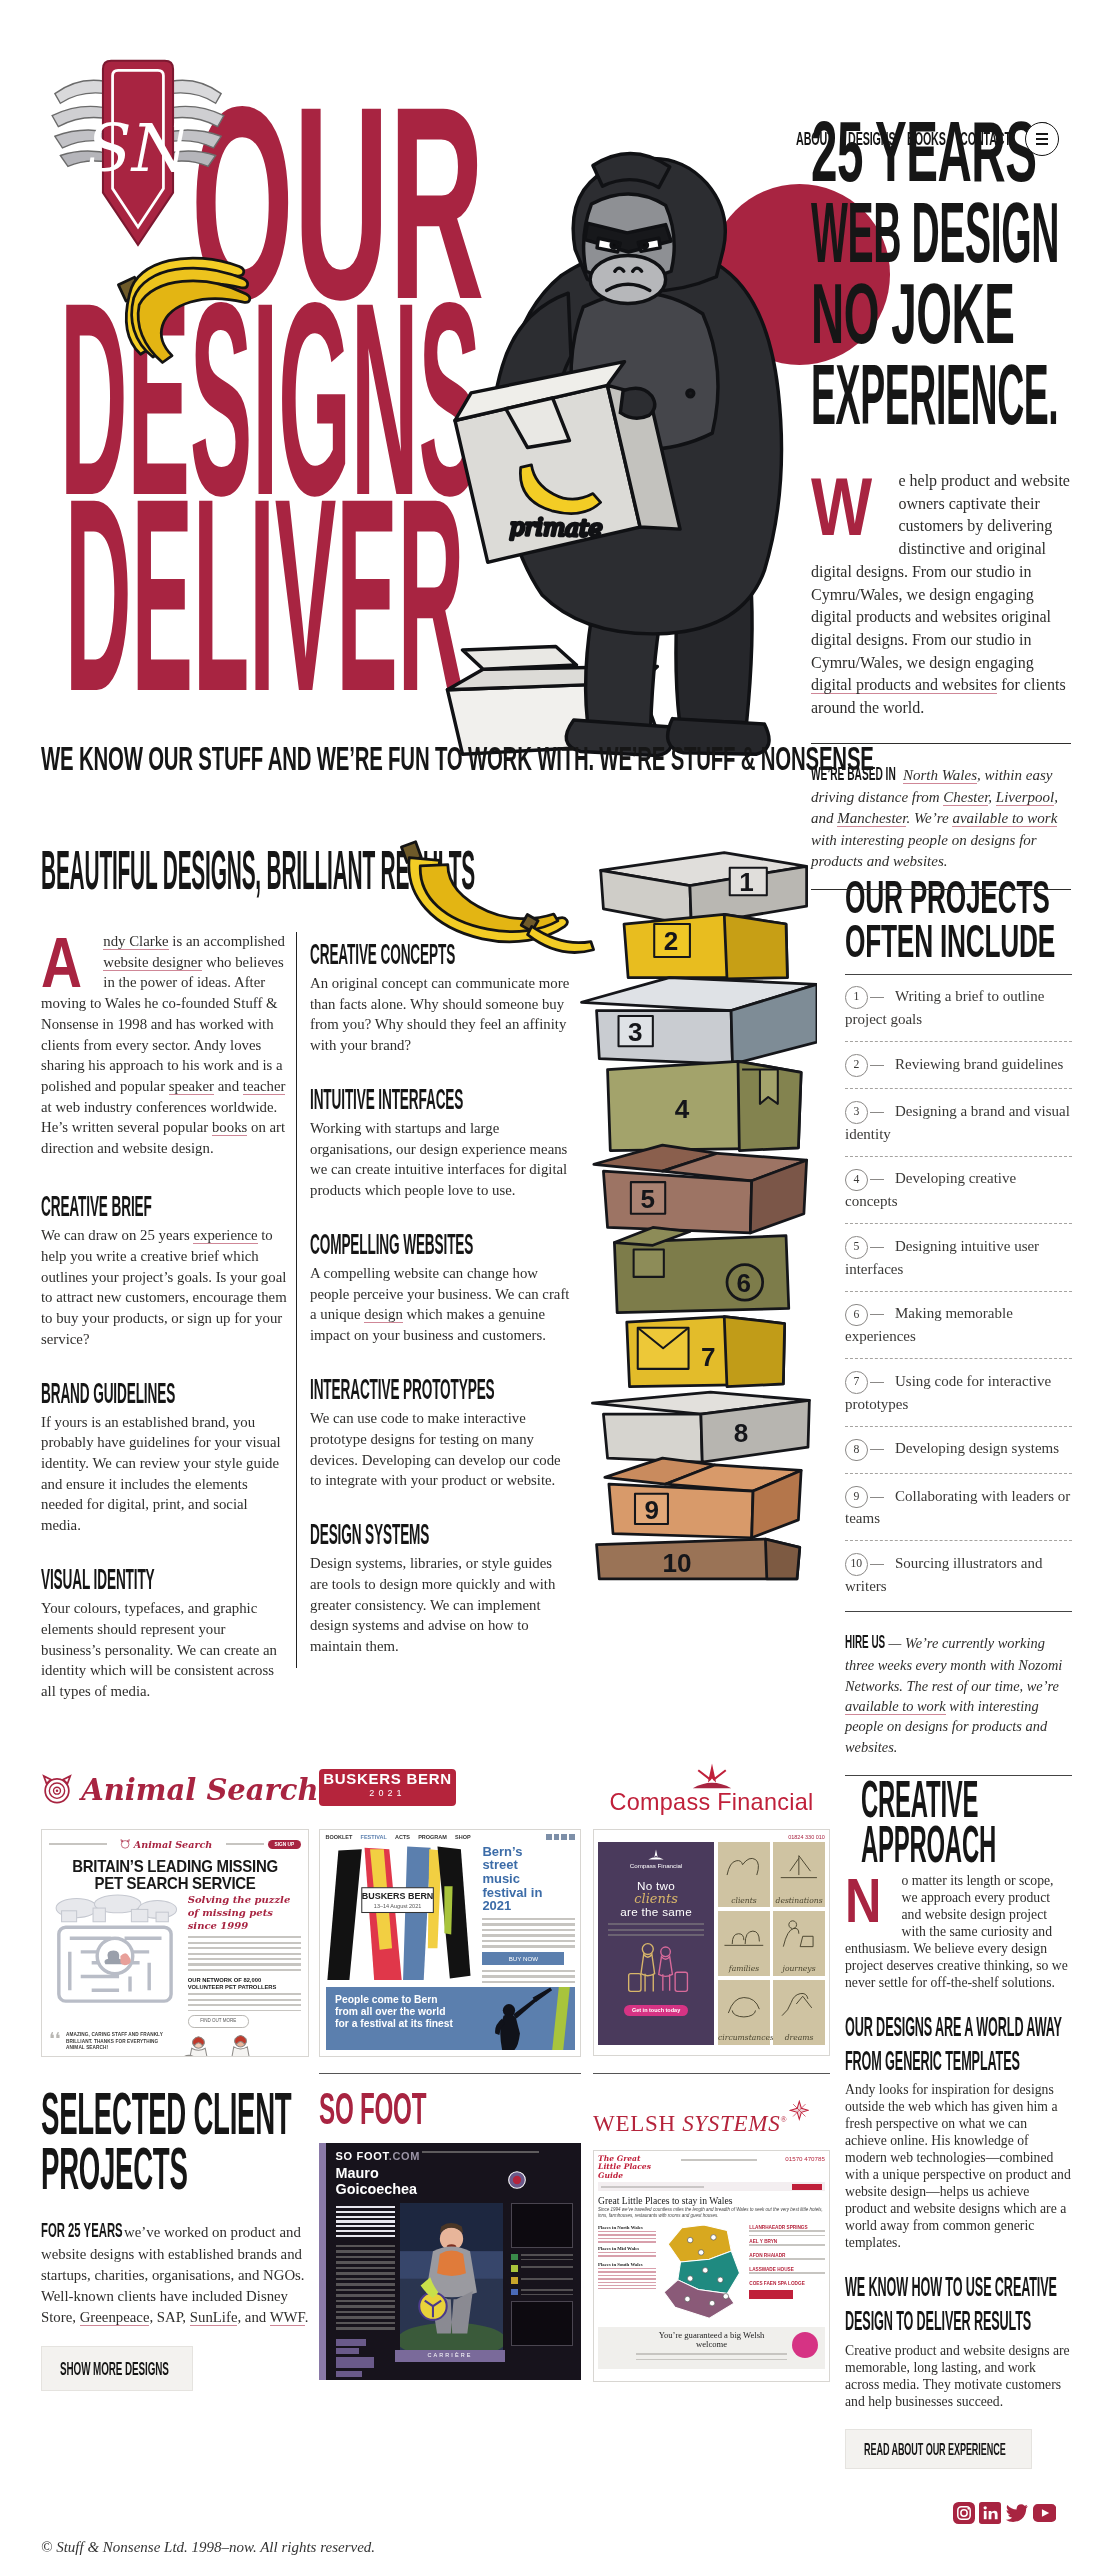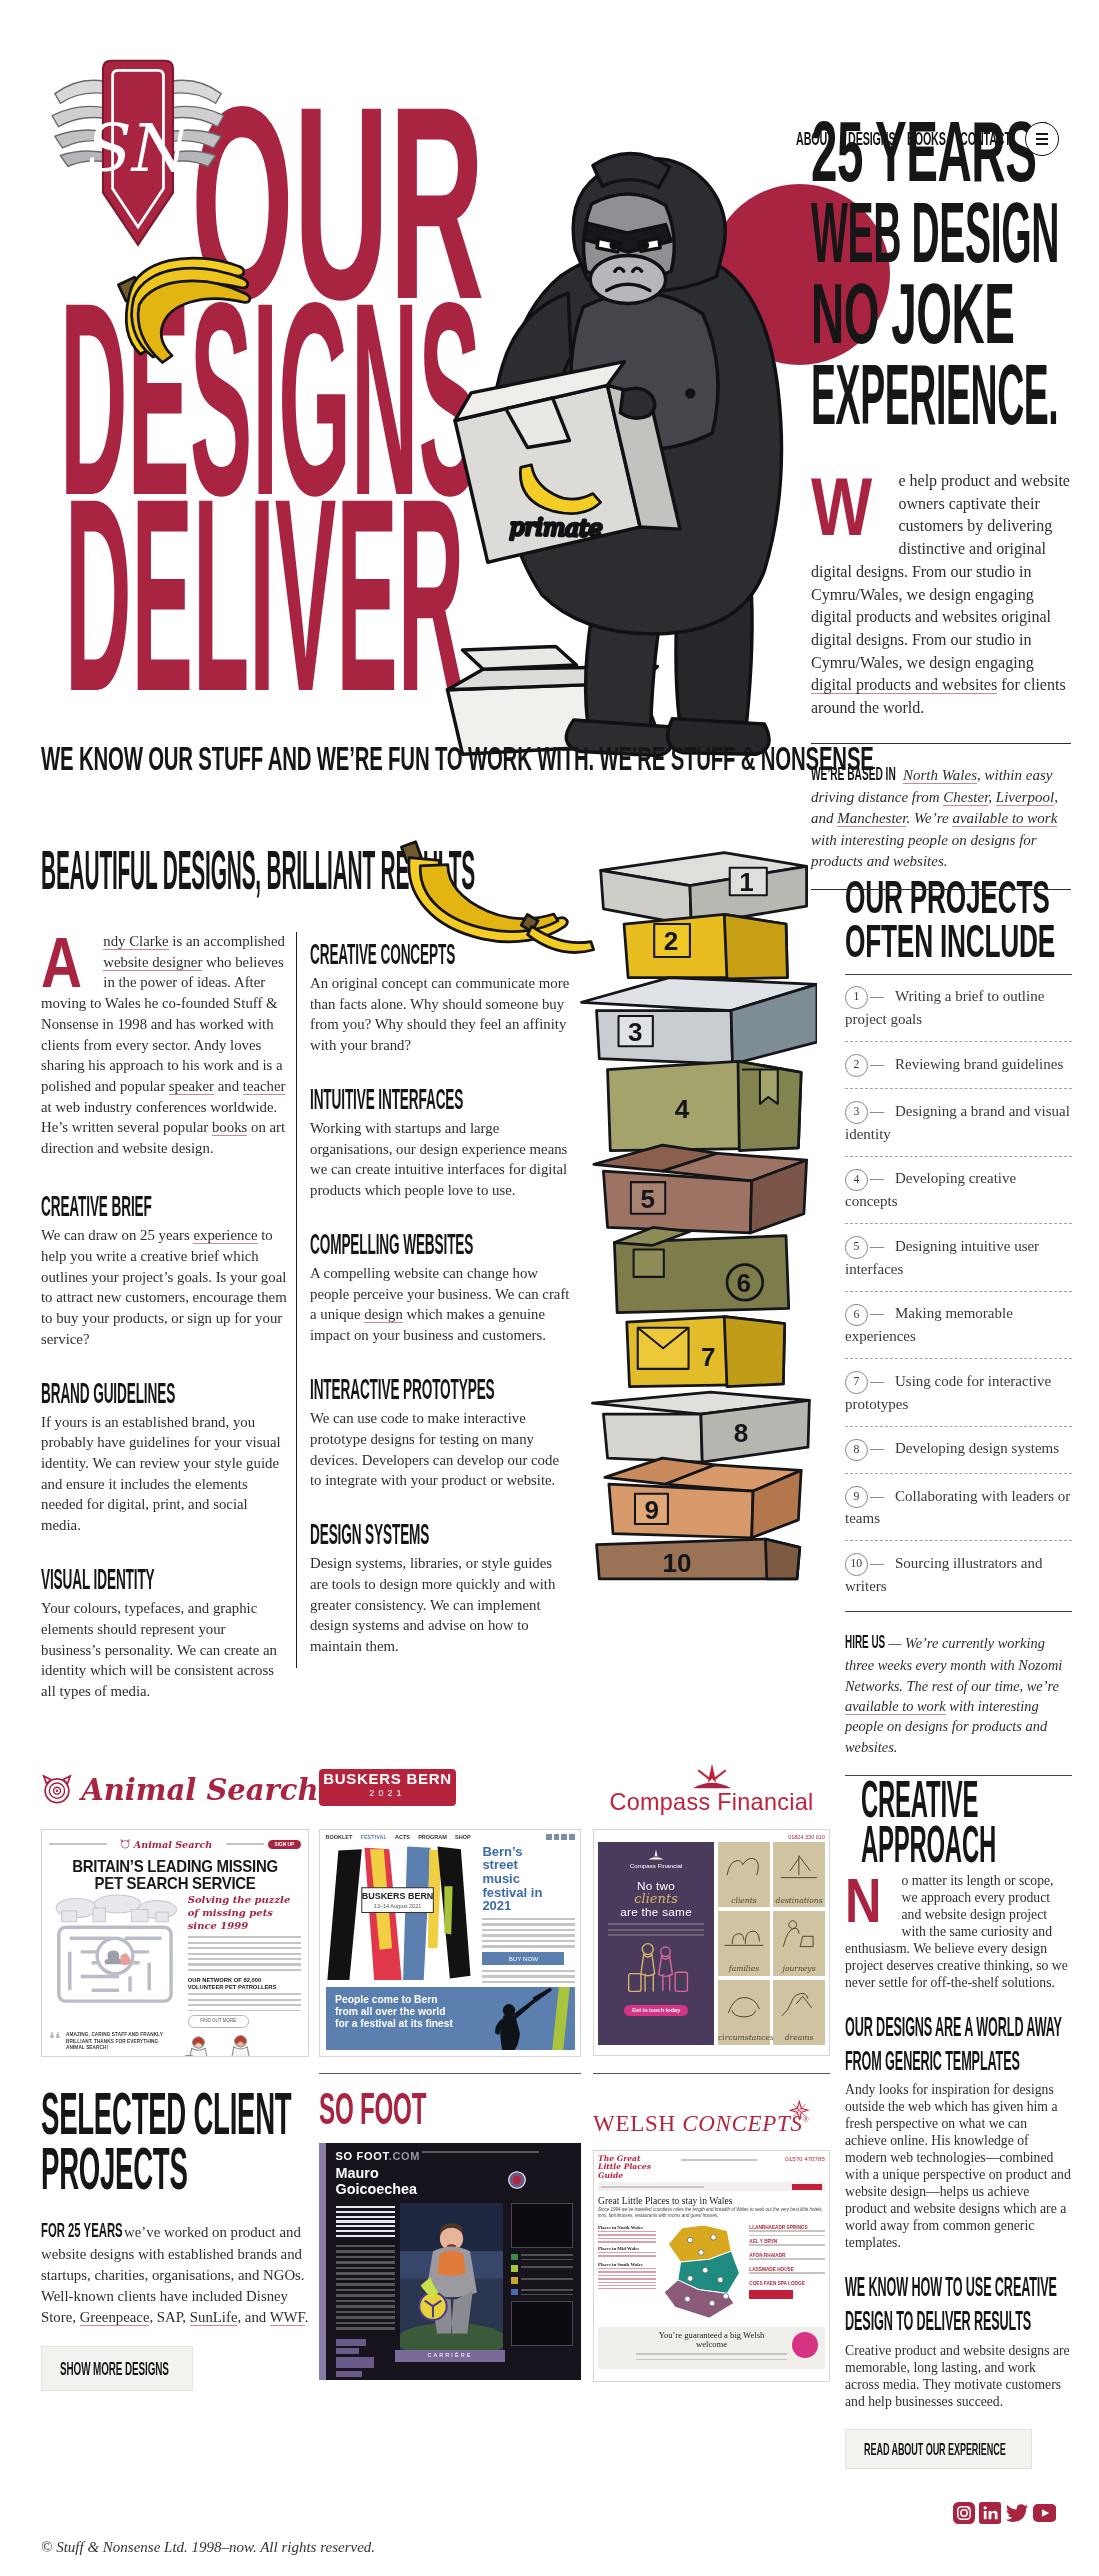--- a/index.html
+++ b/index.html
@@ -303,21 +303,21 @@
     </div>
 
     <div class="col col2">
       <span class="subh"><span class="cx">CREATIVE CONCEPTS</span></span>
       <p><span>An original concept can communicate more than facts alone. Why should someone buy from you? Why should they feel an affinity with your brand?</span></p>
       <span class="subh"><span class="cx">INTUITIVE INTERFACES</span></span>
       <p><span>Working with startups and large organisations, our design experience means we can create intuitive interfaces for digital products which people love to use.</span></p>
       <span class="subh"><span class="cx">COMPELLING WEBSITES</span></span>
       <p><span>A compelling website can change how people perceive your business. We can craft a unique </span><span class="lnk">design</span><span> which makes a genuine impact on your business and customers.</span></p>
       <span class="subh"><span class="cx">INTERACTIVE PROTOTYPES</span></span>
-      <p><span>We can use code to make interactive prototype designs for testing on many devices. Developers can develop our code to integrate with your product or website.</span></p>
+      <p><span>We can use code to make interactive prototype designs for testing on many devices. Developing can develop our code to integrate with your product or website.</span></p>
       <span class="subh"><span class="cx">DESIGN SYSTEMS</span></span>
       <p><span>Design systems, libraries, or style guides are tools to design more quickly and with greater consistency. We can implement design systems and advise on how to maintain them.</span></p>
     </div>
 
     <svg class="boxes" viewBox="0 0 345 1075">
       <g stroke="#15161a" stroke-width="4" stroke-linejoin="round" font-family="Liberation Sans, sans-serif" font-weight="bold" font-size="38" fill="#15161a">
 
         <polygon points="30,40 210,14 330,34 160,62" fill="#e0dedb"></polygon>
         <polygon points="30,40 160,62 162,120 34,96" fill="#cfcdc8"></polygon>
         <polygon points="160,62 330,34 330,92 162,120" fill="#b9b7b2"></polygon>
@@ -663,21 +663,21 @@
                 <span class="bars-d" style="flex:1;height:5.5px;opacity:.5;"></span>
               </span>
           </div>
           <div style="border:0.7px solid #4a4550;height:43px;background:#0d0a10;margin-top:5.5px;"></div>
         </div>
         <div class="sf-btn">CARRIÈRE</div>
       </div>
     </div>
 
     <div class="w-logo">
-      <span>WELSH </span><i>CONCEPTS</i><sup>®</sup>
+      <span>WELSH </span><i>SYSTEMS</i><sup>®</sup>
       <svg width="20.6" height="20.6" viewBox="0 0 30 30" style="position:absolute;right:20.6px;top:-11px;">
         <g stroke="#c0203a" stroke-width="1.5" fill="#f0d8dc">
           <path d="M15,2 L18,12 L28,15 L18,18 L15,28 L12,18 L2,15 L12,12 Z"></path>
           <path d="M6,6 L24,24 M24,6 L6,24" stroke-width="1"></path>
         </g>
       </svg>
     </div>
     <div class="shot w-shot mini">
       <div style="display:flex;justify-content:space-between;align-items:flex-start;">
         <span class="w-brand" style="width:55px;">The Great Little Places Guide</span>

